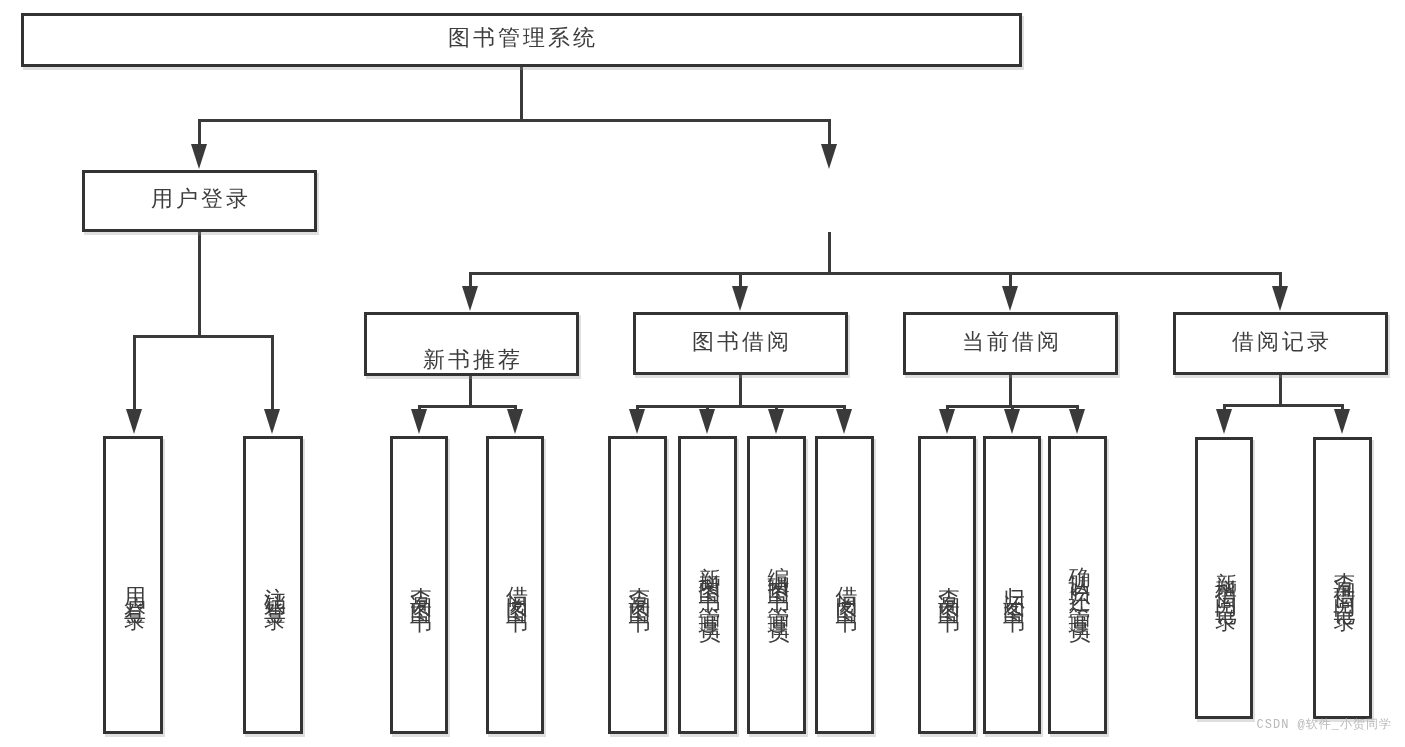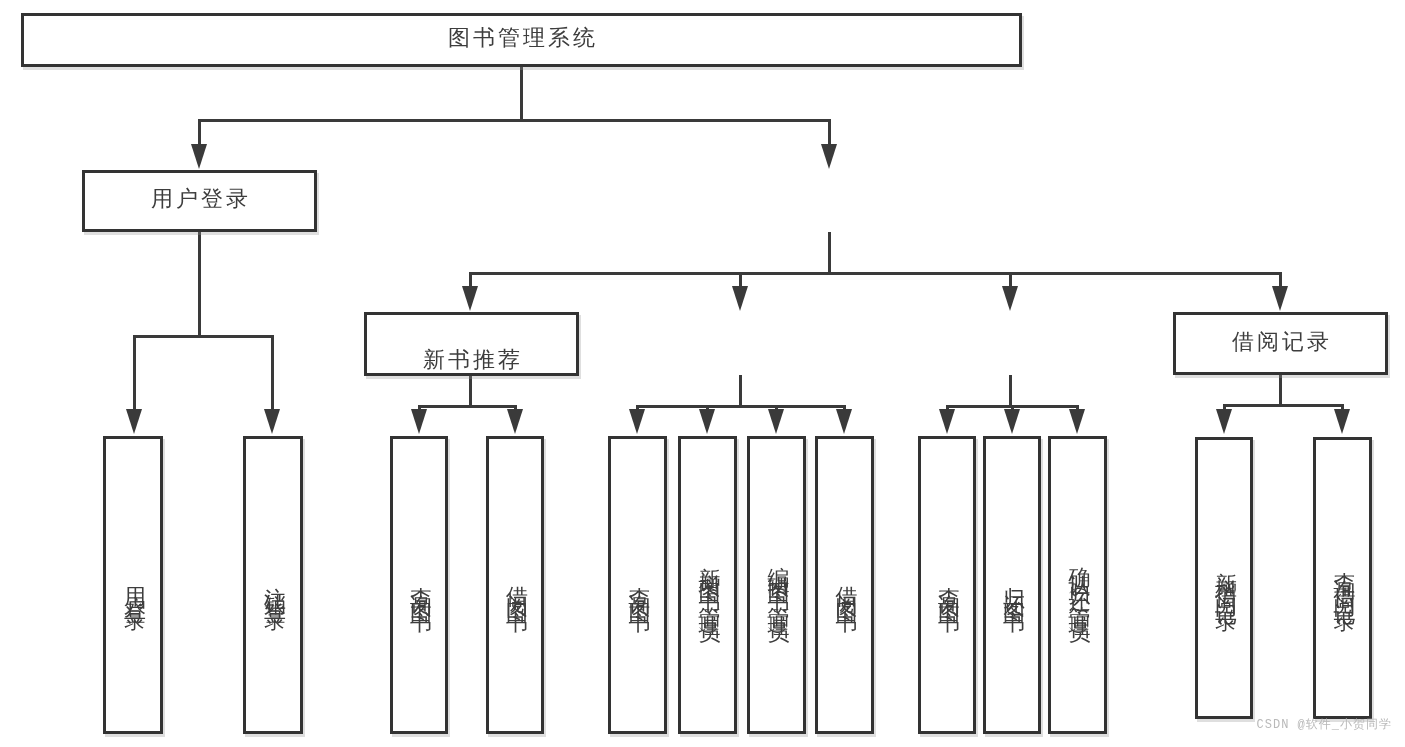--- a/index.html
+++ b/index.html
@@ -116,20 +116,26 @@
     <span class="hlabel">图书管理系统</span>
   </div>
 
   <div class="box" style="left:82px; top:170px; width:235px; height:62px;">
     <span class="hlabel">用户登录</span>
   </div>
 
   <div class="box" style="left:364px; top:312px; width:215px; height:64px;align-items:flex-end;">
     <span class="hlabel">新书推荐</span>
   </div>
+  <div class="box" style="left:633px; top:312px; width:215px; height:63px;">
+    <span class="hlabel">图书借阅</span>
+  </div>
+  <div class="box" style="left:903px; top:312px; width:215px; height:63px;">
+    <span class="hlabel">当前借阅</span>
+  </div>
   <div class="box" style="left:1173px; top:312px; width:215px; height:63px;">
     <span class="hlabel">借阅记录</span>
   </div>
 
   <div class="box vbox" style="left:103px; top:436px; width:60px; height:298px;">
     <span class="vlabel">用户登录</span>
   </div>
   <div class="box vbox" style="left:243px; top:436px; width:60px; height:298px;">
     <span class="vlabel">注销登录</span>
   </div>

